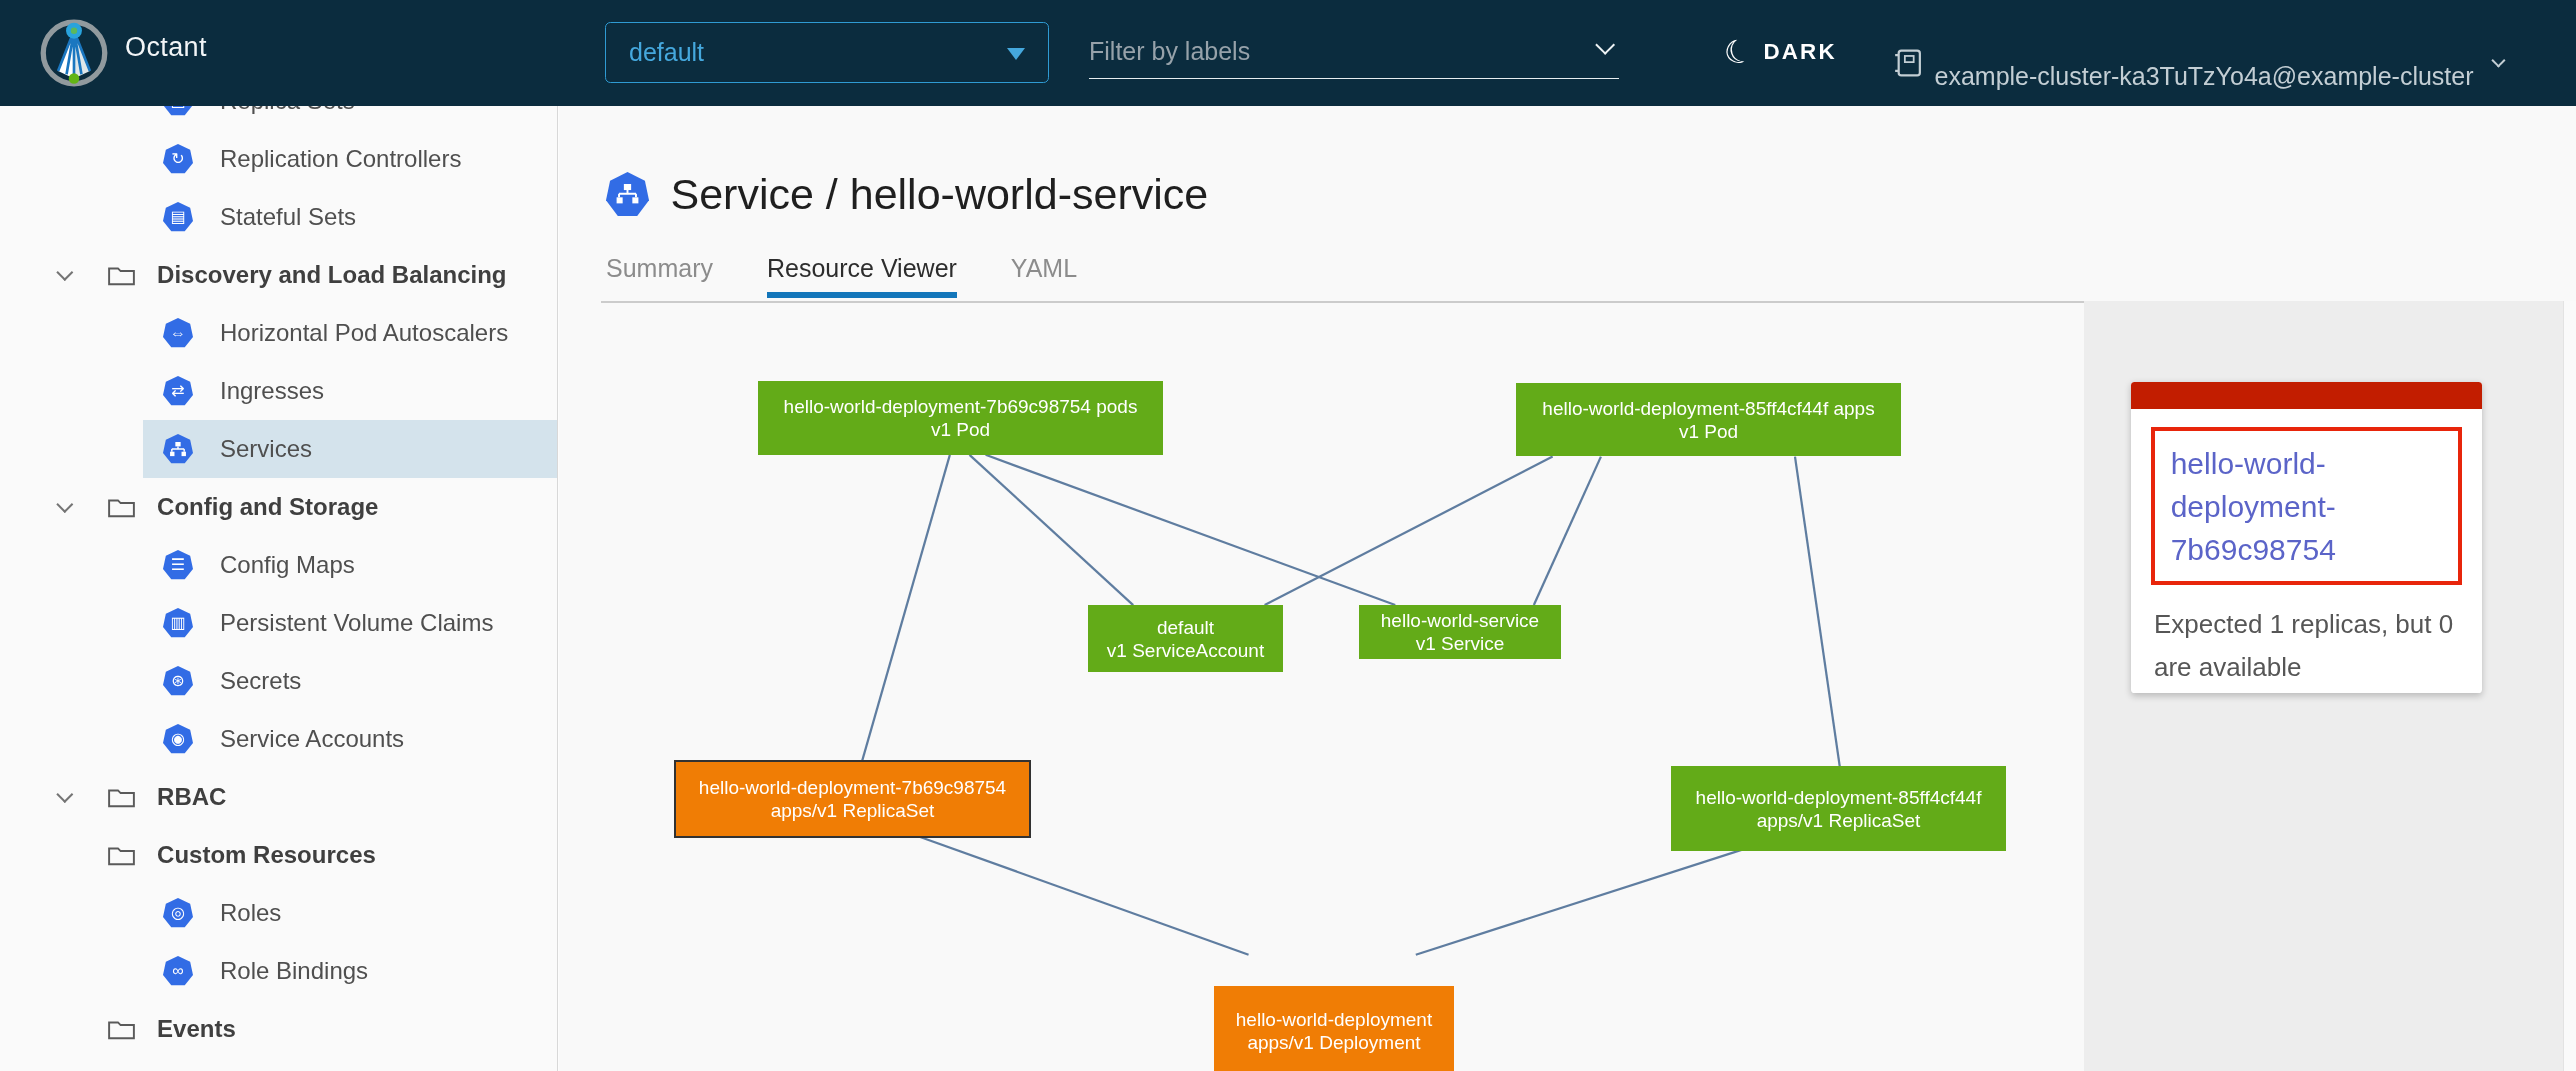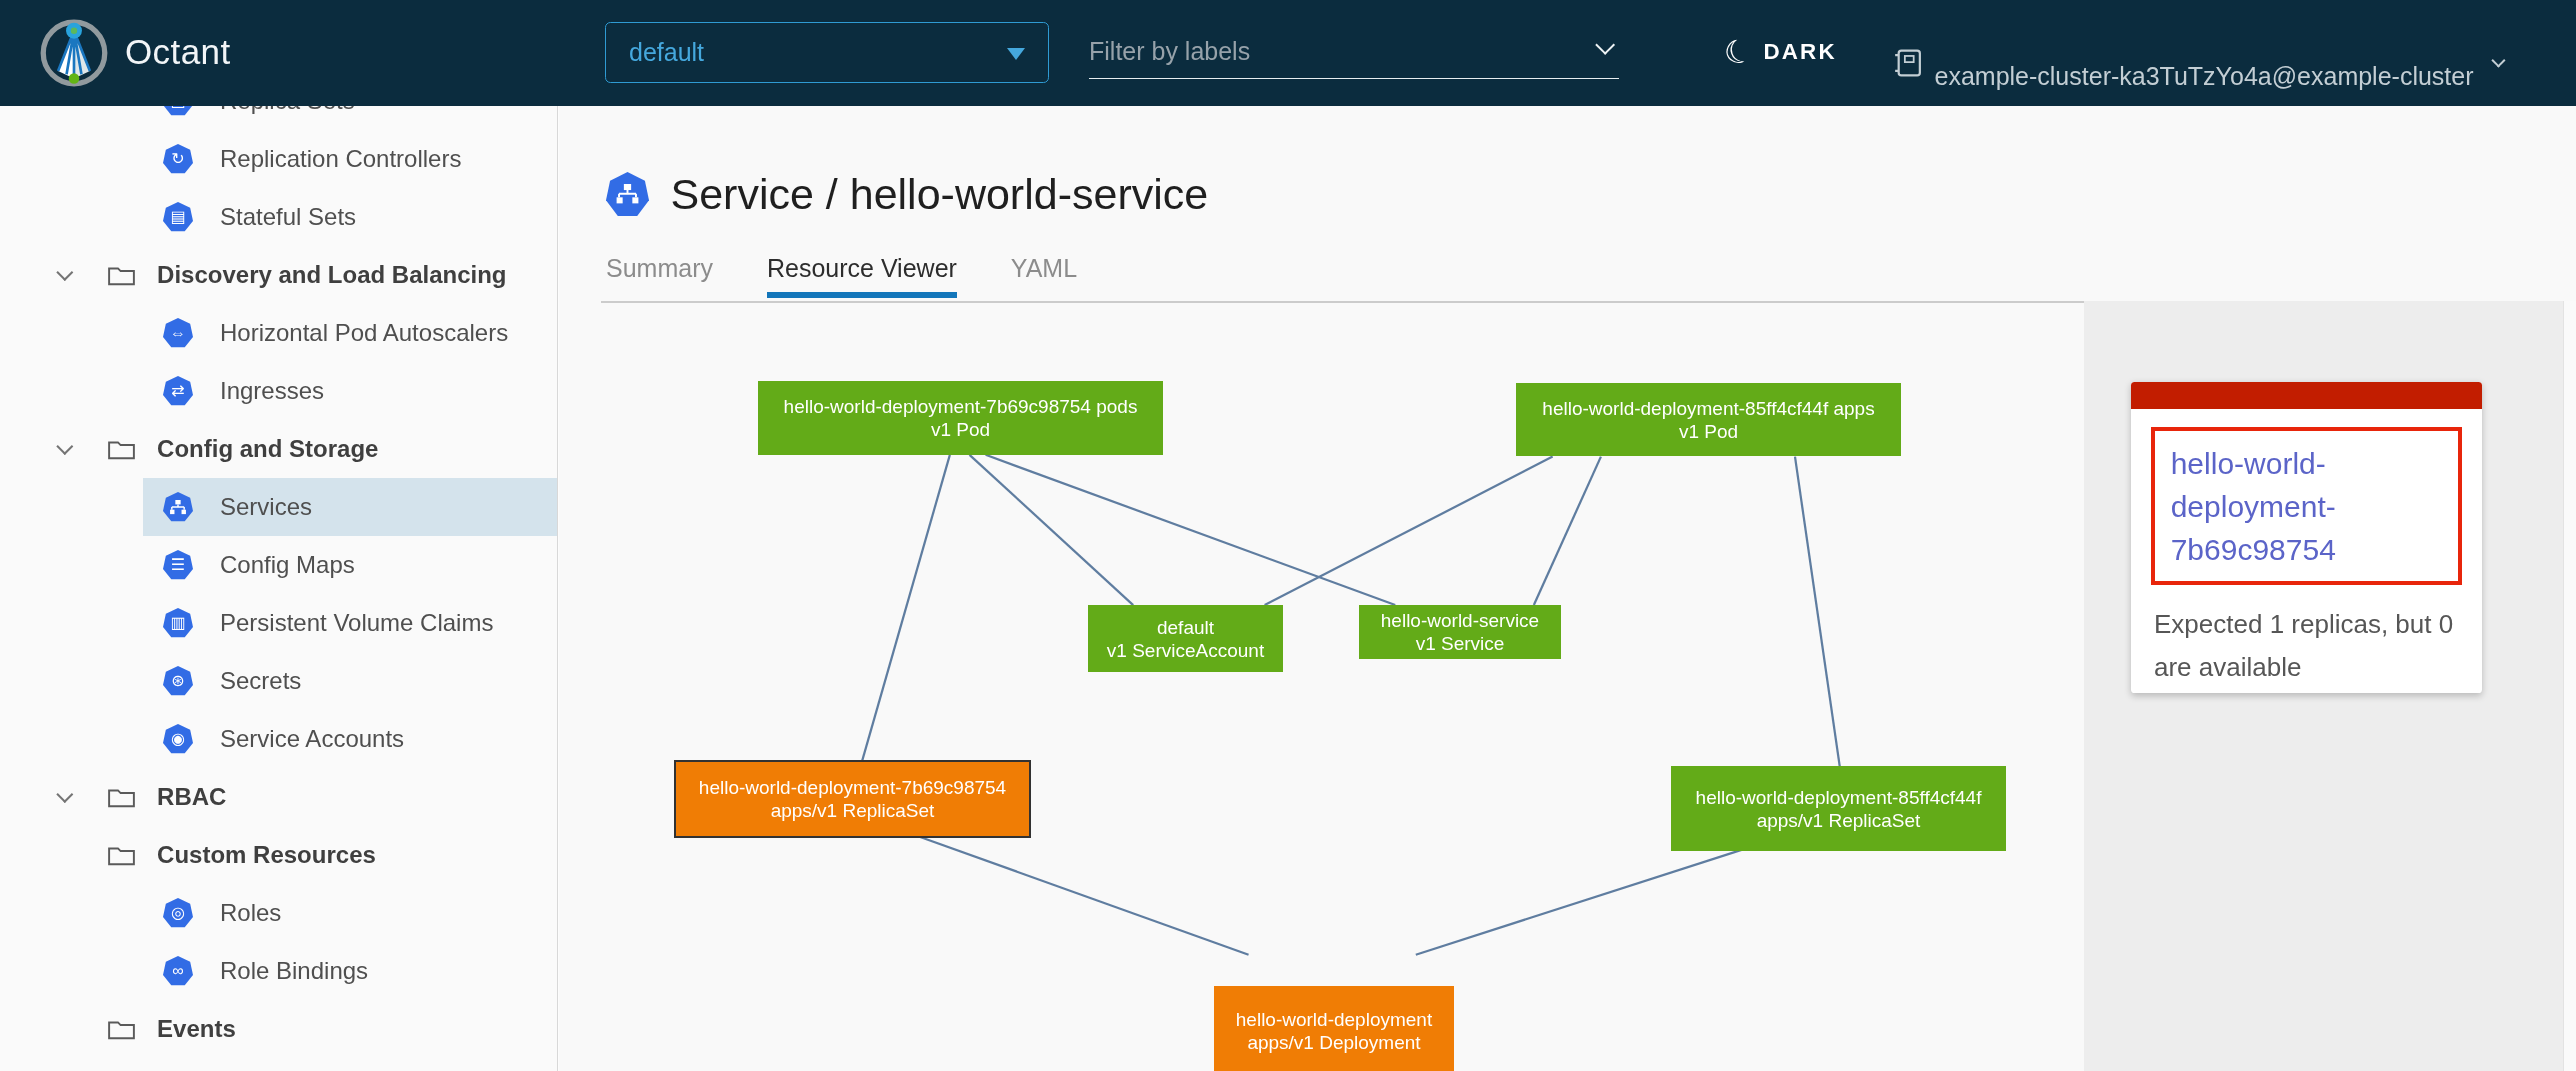--- a/index.html
+++ b/index.html
@@ -11,21 +11,21 @@
   }
 
   
   .app-header {
     position:absolute; top:0; left:0; width:2576px; height:106px;
     background:#0b2c3e; z-index:30;
   }
   .logo-badge { position:absolute; left:39px; top:18px; width:70px; height:70px; }
   .app-name {
     position:absolute; left:125px; top:32px;
-    color:#f2f5f7; font-size:35px; letter-spacing:0.4px;
+    color:#f2f5f7; font-size:27px; letter-spacing:0.4px;
   }
   .ns-select {
     position:absolute; left:605px; top:22.4px; width:444px; height:61px;
     border:1.8px solid #2f9bd3; border-radius:5.4px; cursor:pointer;
   }
   .ns-value {
     position:absolute; left:23px; top:14.3px; font-size:25px; color:#45a8dd;
   }
   .ns-caret {
     position:absolute; right:23px; top:25px; width:0; height:0;
@@ -192,37 +192,37 @@
       <span class="nav-label">Discovery and Load Balancing</span>
     </div>
     <div class="nav-item child">
       <span class="hepta">⇔</span>
       <span class="nav-label">Horizontal Pod Autoscalers</span>
     </div>
     <div class="nav-item child">
       <span class="hepta">⇄</span>
       <span class="nav-label">Ingresses</span>
     </div>
-    <div class="nav-item group">
-      <span class="chev"></span>
-      <svg class="folder-svg" viewBox="0 0 32 26">
-        <path d="M2 23 V5 h10 l3 3 h15 v15 Z" fill="none" stroke="#5a5a5a" stroke-width="2.2"></path>
-      </svg>
-      <span class="nav-label">Config and Storage</span>
-    </div>
     <div class="nav-item child selected">
       <span class="hepta">
         <svg width="16" height="15" viewBox="0 0 18 17">
           <rect x="6" y="0" width="6" height="5" fill="#fff"></rect>
           <path d="M9 5 v3 M2 8 h14 M2 8 v3 M16 8 v3" stroke="#fff" stroke-width="1.6" fill="none"></path>
           <rect x="0" y="11" width="5" height="5" fill="#fff"></rect>
           <rect x="13" y="11" width="5" height="5" fill="#fff"></rect>
         </svg>
       </span>
       <span class="nav-label">Services</span>
+    </div>
+    <div class="nav-item group">
+      <span class="chev"></span>
+      <svg class="folder-svg" viewBox="0 0 32 26">
+        <path d="M2 23 V5 h10 l3 3 h15 v15 Z" fill="none" stroke="#5a5a5a" stroke-width="2.2"></path>
+      </svg>
+      <span class="nav-label">Config and Storage</span>
     </div>
     <div class="nav-item child">
       <span class="hepta">☰</span>
       <span class="nav-label">Config Maps</span>
     </div>
     <div class="nav-item child">
       <span class="hepta">▥</span>
       <span class="nav-label">Persistent Volume Claims</span>
     </div>
     <div class="nav-item child">

